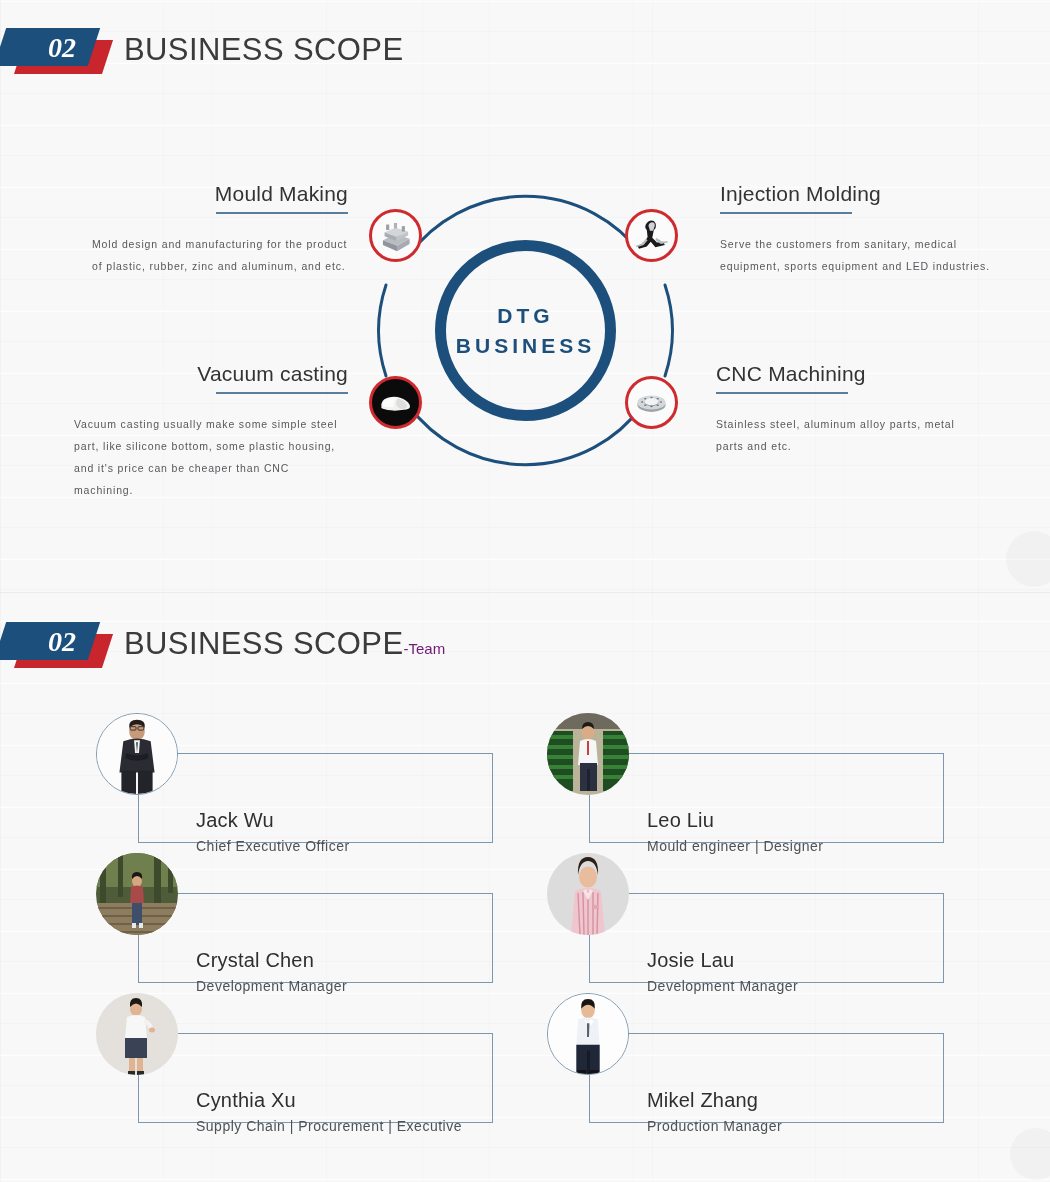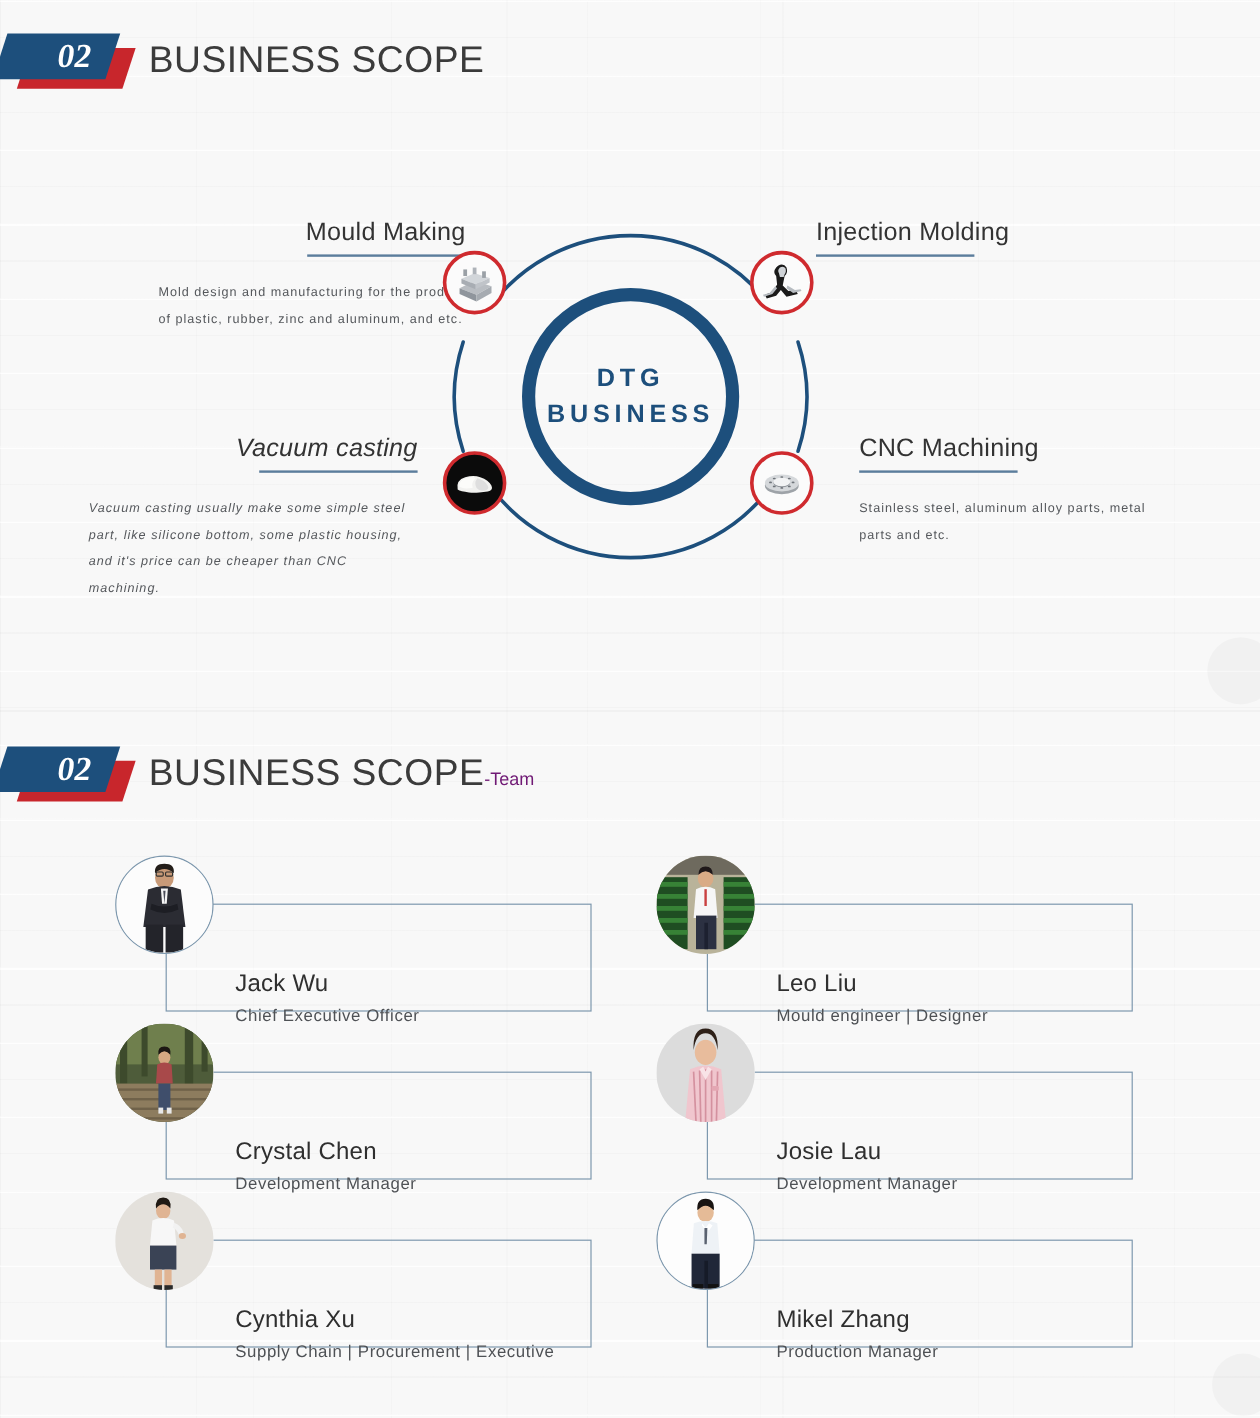--- a/index.html
+++ b/index.html
@@ -209,23 +209,23 @@
     font-size: 10.5px;
     color: #55585c;
     line-height: 22px;
     letter-spacing: 0.85px;
   }
   .svc.left { text-align: right; }
   .svc.left h3 { text-align: right; }
   .svc.left .rule { margin-left: auto; }
   .svc.left p { text-align: left; }
 
-  .svc-mould     { left: 92px;  top: 182px; width: 256px; margin-left: 40px; }
-  .svc-vacuum    { left: 74px;  top: 362px; width: 274px; font-style: italic; }
-  .svc-injection { left: 680px; top: 182px; width: 270px; }
+  .svc-mould     { left: 92px;  top: 182px; width: 256px; }
+  .svc-vacuum    { left: 74px;  top: 362px; width: 274px; }
+  .svc-injection { left: 720px; top: 182px; width: 270px; }
   .svc-cnc       { left: 716px; top: 362px; width: 270px; }
 
   
   .team-card {
     position: absolute;
     z-index: 5;
   }
   .card-box {
     position: absolute;
     left: 42px;
@@ -373,20 +373,21 @@
 
 <div class="svc left svc-vacuum">
   <h3>Vacuum casting</h3>
   <div class="rule"></div>
   <p>Vacuum casting usually make some simple steel part, like silicone bottom, some plastic housing, and it's price can be cheaper than CNC machining.</p>
 </div>
 
 <div class="svc svc-injection">
   <h3>Injection Molding</h3>
   <div class="rule"></div>
+  <p>Serve the customers from sanitary, medical equipment, sports equipment and LED industries.</p>
 </div>
 
 <div class="svc svc-cnc">
   <h3>CNC Machining</h3>
   <div class="rule"></div>
   <p>Stainless steel, aluminum alloy parts, metal parts and etc.</p>
 </div>
 
 <div class="section-head" style="left:14px; top:622px;">
   <div class="badge">

